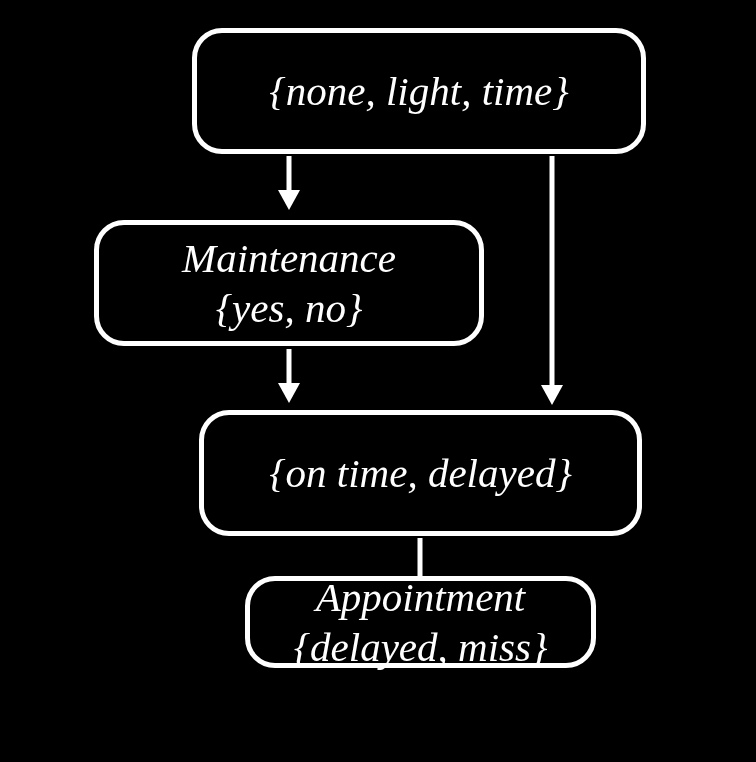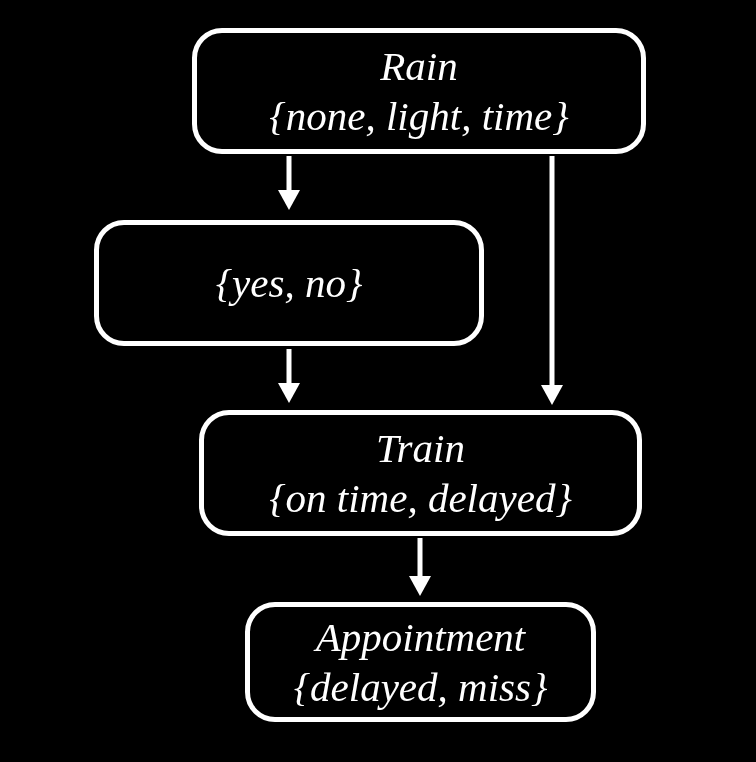--- a/index.html
+++ b/index.html
@@ -35,21 +35,21 @@
     align-items: center;
     justify-content: center;
     text-align: center;
     font-style: italic;
     font-size: 41px;
     line-height: 1.22;
   }
   .node-rain        { left: 192px; top:  28px; width: 454px; height: 126px; }
   .node-maintenance { left:  94px; top: 220px; width: 390px; height: 126px; }
   .node-train       { left: 199px; top: 410px; width: 443px; height: 126px; }
-  .node-appointment { left: 245px; top: 602px; width: 351px; height: 120px; }
+  .node-appointment { left: 245px; top: 576px; width: 351px; height: 92px; }
   .edge-line {
     stroke: #ffffff;
     stroke-width: 5;
   }
   .edge-head {
     fill: #ffffff;
     stroke: none;
   }
 </style>
 </head>
@@ -70,30 +70,29 @@
       <line class="edge-line" x1="289" y1="349" x2="289" y2="385"></line>
       <polygon class="edge-head" points="278,383 300,383 289,403"></polygon>
     </g>
     <g>
       <line class="edge-line" x1="420" y1="538" x2="420" y2="578"></line>
       <polygon class="edge-head" points="409,576 431,576 420,596"></polygon>
     </g>
   </svg>
 
   <div class="node node-rain">
-    <div class="node-label">Rain</div>
     <div class="node-domain">{none, light, time}</div>
   </div>
 
   <div class="node node-maintenance">
+    <div class="node-label">Maintenance</div>
     <div class="node-domain">{yes, no}</div>
   </div>
 
   <div class="node node-train">
-    <div class="node-label">Train</div>
     <div class="node-domain">{on time, delayed}</div>
   </div>
 
   <div class="node node-appointment">
     <div class="node-label">Appointment</div>
     <div class="node-domain">{delayed, miss}</div>
   </div>
 
 </div>
 

